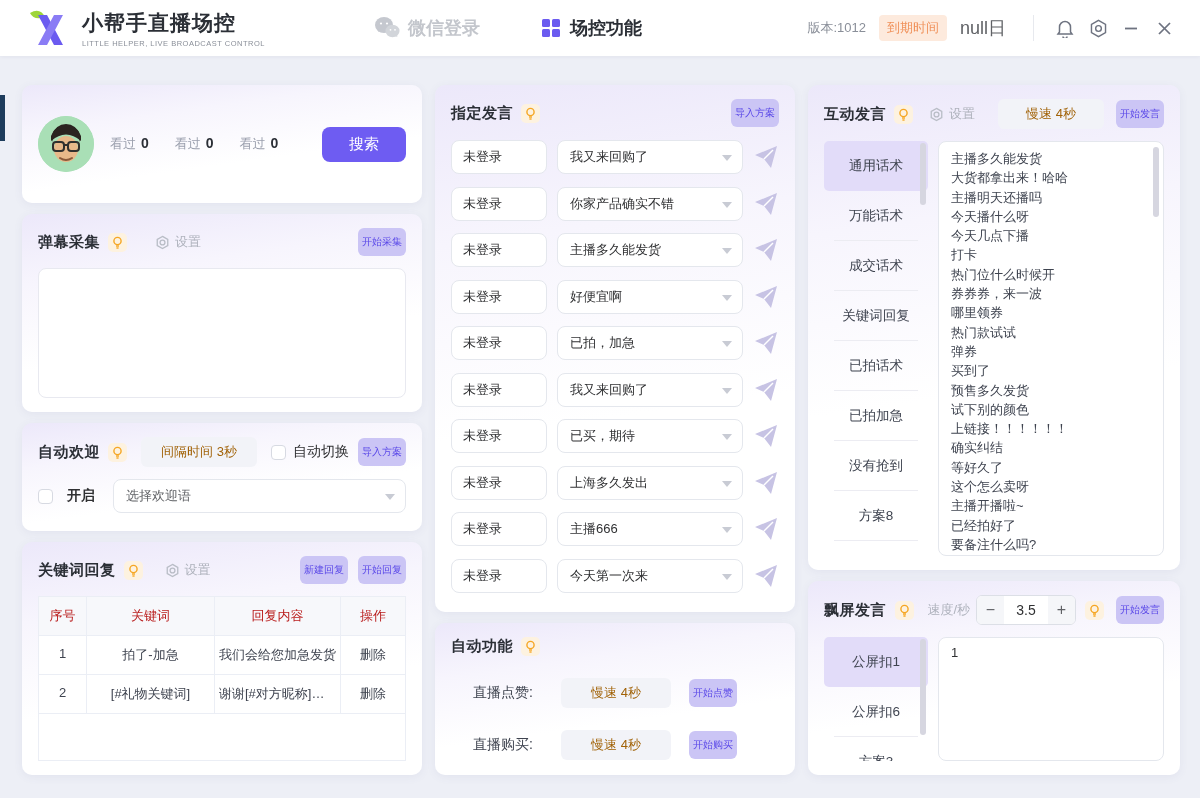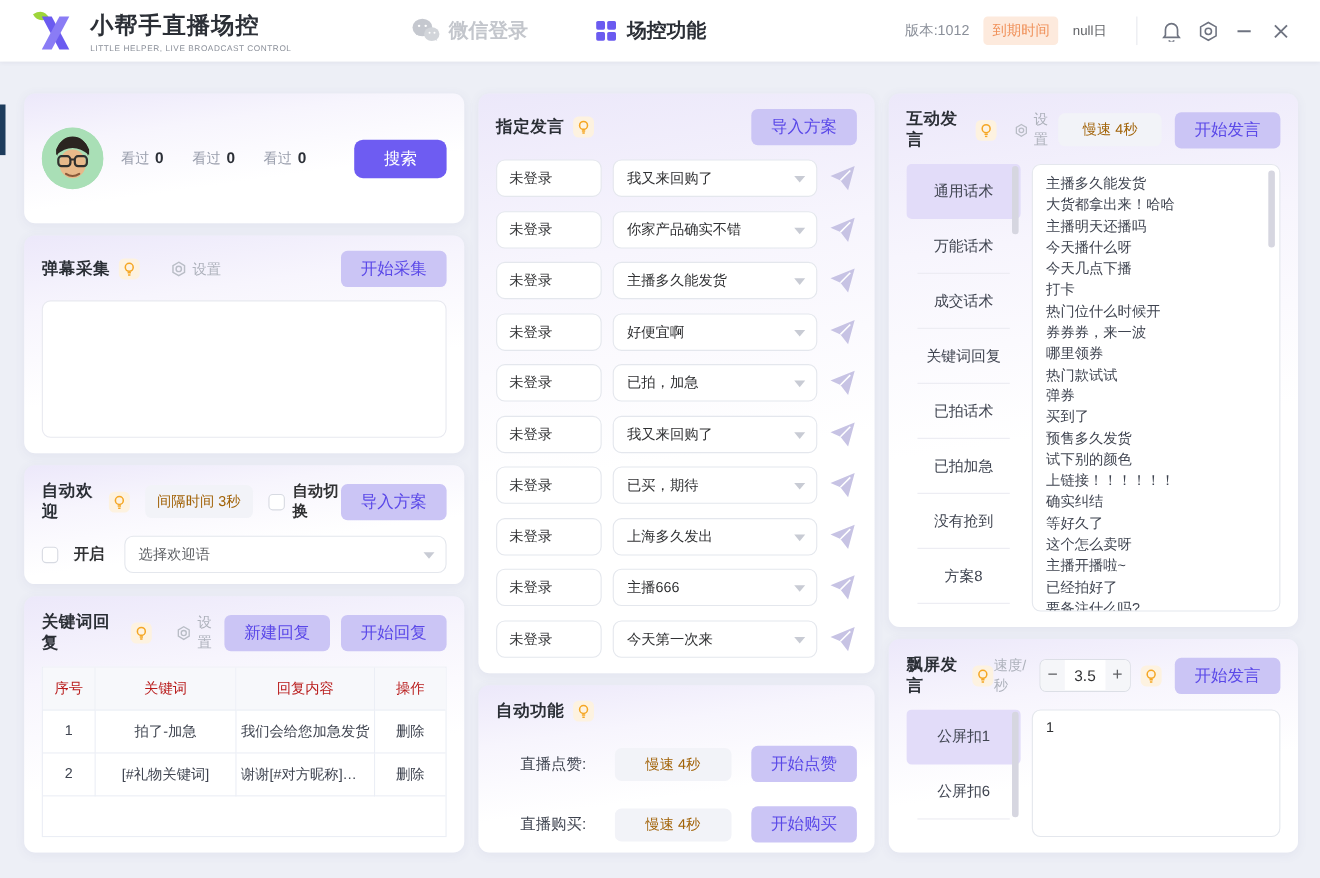--- a/index.html
+++ b/index.html
@@ -14,40 +14,40 @@
   .logo-text .en { font-size:7.5px; color:#8a8f99; letter-spacing:.5px; margin-top:2px; }
   .wechat { display:flex; align-items:center; gap:8px; margin-left:48px; cursor:pointer; }
   .wechat span { font-size:18px; font-weight:700; color:#c3c6cc; }
   .navfn { display:flex; align-items:center; gap:10px; margin-left:62px; cursor:pointer; }
   .navfn span { font-size:18px; font-weight:700; color:#2b2f36; }
   .grid-icon { width:18px; height:18px; display:grid; grid-template-columns:8px 8px; grid-template-rows:8px 8px; gap:2px; }
   .grid-icon i { background:#6b5bf0; border-radius:1.5px; }
   .hright { margin-left:auto; display:flex; align-items:center; gap:13px; }
   .ver { font-size:13px; color:#8a8f99; }
   .expire-badge { font-size:13px; color:#f0915a; background:#fdeadd; border-radius:4px; padding:4px 8px; }
-  .expire-val { font-size:12px; color:#606266; }
+  .expire-val { font-size:18px; color:#606266; }
   .vdiv { width:1px; height:26px; background:#e7e9ee; margin:0 8px 0 14px; }
   .wicon { width:20px; height:20px; display:flex; align-items:center; justify-content:center; cursor:pointer; color:#6e7380; }
 
   
   main { position:absolute; top:70px; left:0; right:0; bottom:0; padding:15px 20px 23px 22px; display:flex; gap:13px; }
   .col { display:flex; flex-direction:column; gap:11px; min-height:0; }
   .col-left { width:400px; }
   .col-mid { width:360px; }
   .col-right { flex:1; }
   .card { background:linear-gradient(172deg,#ece8fa 0%,#f7f5fd 28%,#ffffff 62%); border-radius:10px; box-shadow:0 2px 10px rgba(80,80,140,.07); padding:14px 16px; display:flex; flex-direction:column; min-height:0; }
   .edge-tab { position:absolute; left:0; top:95px; width:5px; height:46px; background:#1d3c5c; }
 
   
   .sec-head { display:flex; align-items:center; flex:0 0 auto; }
   .sec-title { font-size:15px; font-weight:700; color:#2b2f36; letter-spacing:.5px; }
   .bulb { width:19px; height:19px; margin-left:8px; background:#fdf2e0; border-radius:5px; display:flex; align-items:center; justify-content:center; flex:0 0 auto; }
   .gearset { display:flex; align-items:center; gap:5px; cursor:pointer; }
   .gearset span { font-size:13px; color:#aeb2bc; }
-  .btn-light { background:#cbc5f5; color:#5a48e8; border:none; font-size:15px; padding:7px 18px; border-radius:6px; cursor:pointer; font-family:inherit; white-space:nowrap; }
+  .btn-light { background:#cbc5f5; color:#5a48e8; border:none; font-size:10px; padding:7px 4px; border-radius:6px; cursor:pointer; font-family:inherit; white-space:nowrap; }
   .btn-solid { background:#6e5cf2; color:#fff; border:none; font-size:15px; padding:8px 0; width:84px; border-radius:8px; cursor:pointer; font-family:inherit; }
   .pill { background:#f2f3f8; color:#a16207; font-size:13px; border-radius:6px; padding:6px 0; text-align:center; }
   .checkbox { width:15px; height:15px; border:1px solid #d7dae2; border-radius:4px; background:#fff; flex:0 0 auto; cursor:pointer; }
   .arrow-down { width:0; height:0; border-left:5px solid transparent; border-right:5px solid transparent; border-top:6px solid #c8cbd4; }
   .selectbox { position:relative; background:#fff; border:1px solid #e4e7ed; border-radius:8px; height:34px; display:flex; align-items:center; padding:0 28px 0 12px; font-size:13px; color:#303133; }
   .selectbox .arrow-down { position:absolute; right:10px; top:14px; }
   .scroll-thumb { position:absolute; right:2px; width:6px; border-radius:3px; background:#d6d6e0; }
 
   
   .profile-card { height:118px; flex:0 0 auto; flex-direction:row; align-items:center; gap:16px; }
@@ -66,21 +66,21 @@
 
   
   .danmu-card { height:198px; flex:0 0 auto; }
   .danmu-card .gearset { margin-left:28px; }
   .danmu-card .btn-light { margin-left:auto; }
   .bigbox { margin-top:12px; flex:1; background:#fff; border:1px solid #e8e9f0; border-radius:8px; }
 
   
   .welcome-card { height:108px; flex:0 0 auto; gap:12px; }
   .welcome-card .pill { width:116px; margin-left:14px; }
-  .wswitch { display:flex; align-items:center; gap:7px; margin-left:14px;font-weight:bold; }
+  .wswitch { display:flex; align-items:center; gap:7px; margin-left:14px; }
   .wswitch span { font-size:14px; color:#303133; }
   .welcome-card .btn-light { margin-left:auto; }
   .wrow2 { display:flex; align-items:center; gap:10px; }
   .wrow2 .wlabel { font-size:14px; font-weight:700; color:#303133; margin-left:4px; }
   .wrow2 .selectbox { flex:1; margin-left:8px; color:#606266; }
 
   
   .kw-card { flex:1; }
   .kw-card .gearset { margin-left:22px; }
   .kw-card .kbtns { margin-left:auto; display:flex; gap:10px; }

